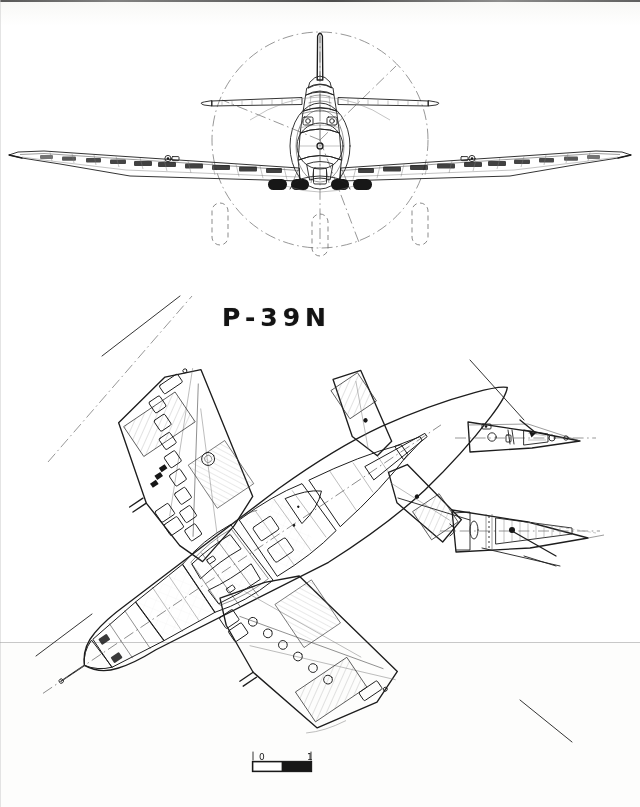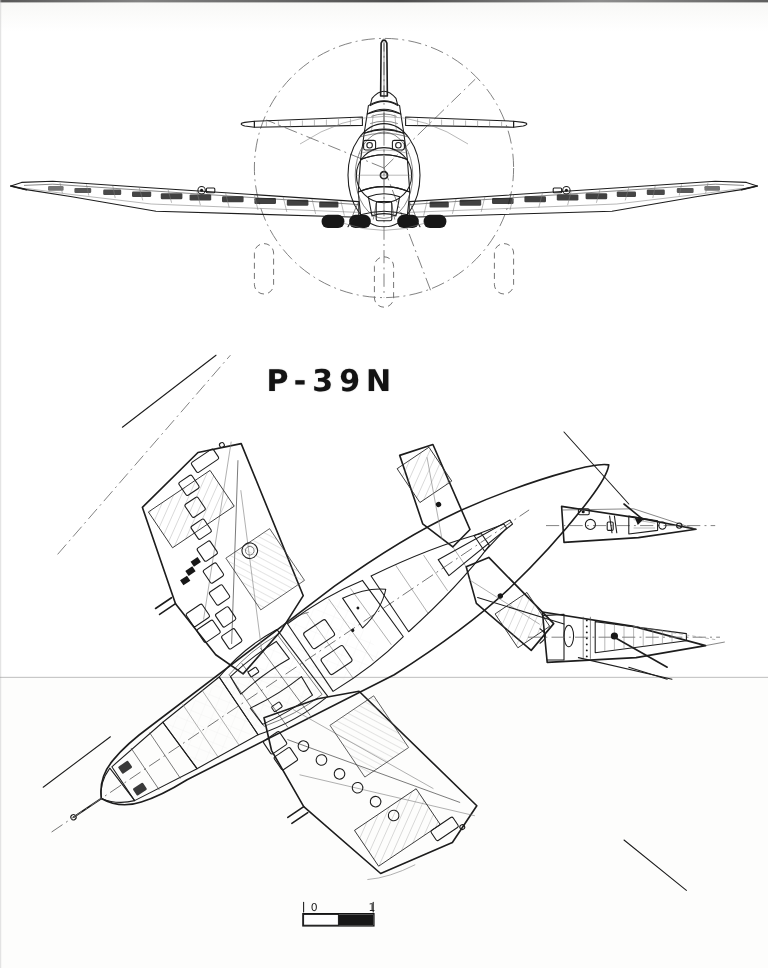--- a/index.html
+++ b/index.html
@@ -3,21 +3,21 @@
 <meta charset="utf-8">
 <title>P-39N Scale Drawing</title>
 <style>
   html,body{margin:0;padding:0;background:#ffffff;}
   body{
     width:640px;height:807px;overflow:hidden;position:relative;
     font-family:"Liberation Sans", sans-serif;
     background:#fdfdfc;
   }
   #sheet{
-    position:absolute;inset:0;width:640px;height:565px;
+    position:absolute;inset:0;width:640px;height:643px;
     background:#d946ef;
   }
   
   .paper-tint{
     position:absolute;inset:0;
     background:
       linear-gradient(180deg,#f7f7f5 0px,#ffffff 26px,#ffffff 760px,#fbfbfa 807px);
     pointer-events:none;
   }
   .edge-top{

